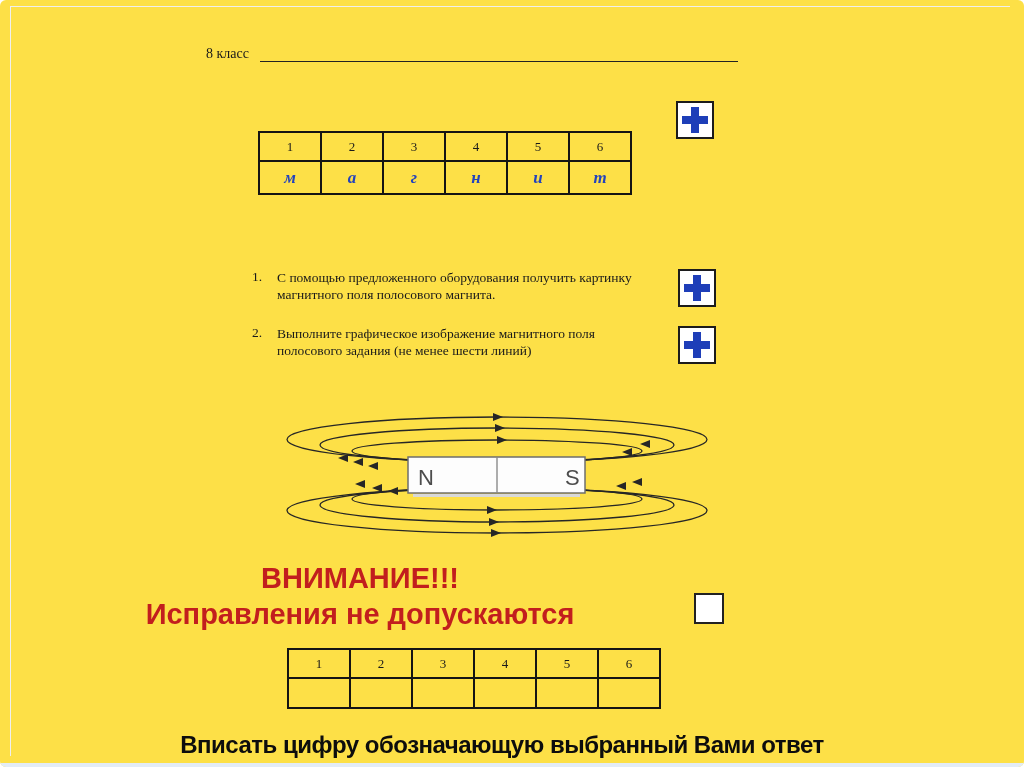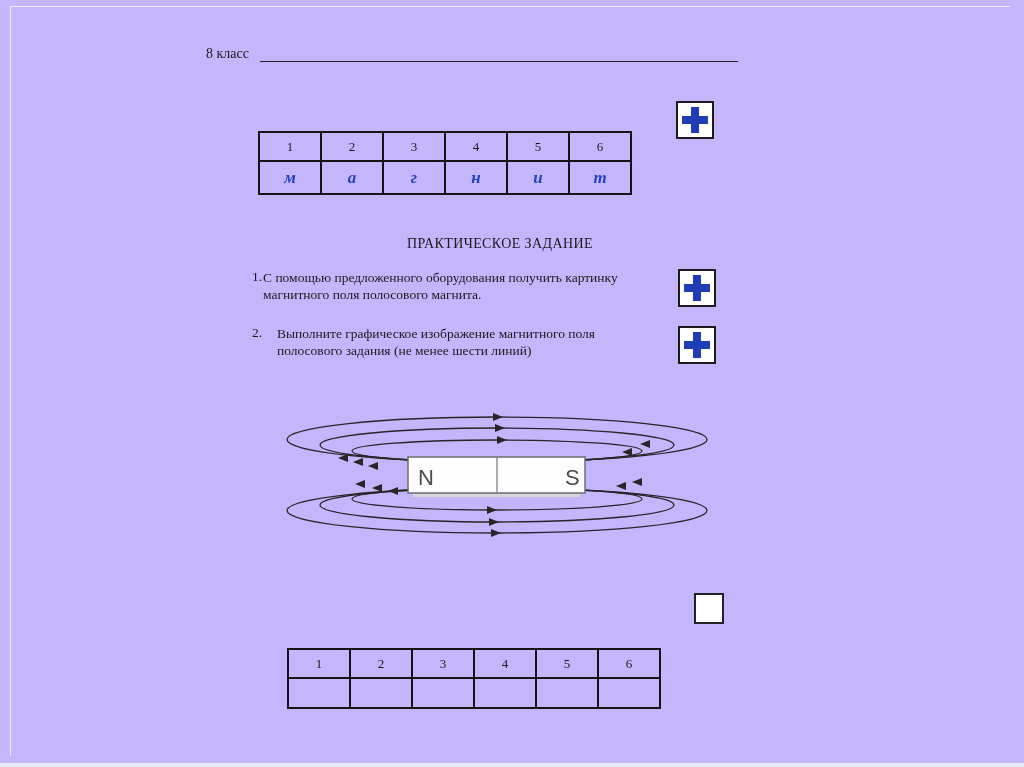--- a/index.html
+++ b/index.html
@@ -1,17 +1,17 @@
 <!DOCTYPE html>
 <html><head>
 <meta charset="utf-8">
 <style>
   html,body{margin:0;padding:0;background:#fff;}
-  .slide{position:relative;width:1024px;height:767px;background:#c4b5fd;
-         font-family:"Liberation Serif",serif;color:#1a1a1a;overflow:hidden;}
+  .slide{position:relative;width:1024px;height:767px;background:#fde047;
+         font-family:"Liberation Serif",serif;color:#1a1a1a;overflow:hidden;border-radius:6px;}
   .abs{position:absolute;}
   .edge-v{left:10px;top:6px;width:1px;height:750px;background:#efefef;}
   .edge-h{left:10px;top:6px;width:1000px;height:1px;background:#efefef;}
   .bottom-strip{left:0;right:0;bottom:0;height:4px;background:#e3ecf6;}
 
   
   .class-label{left:206px;top:46px;font-size:14px;}
   .class-line{left:260px;top:44px;width:478px;height:17px;border-bottom:1.6px solid #222;}
 
   .hw-title{left:245px;top:92px;width:400px;text-align:center;font-size:14px;}
@@ -32,21 +32,21 @@
   .t1 td.ans{height:31px;font-size:17px;font-weight:bold;font-style:italic;color:#2343bd;}
   .t2{left:287px;top:648px;width:374px;}
   .t2 td.hd{height:27px;font-size:13px;}
   .t2 td.ans{height:28px;font-size:14px;}
 
   .prac-title{left:300px;top:236px;width:400px;text-align:center;font-size:14px;letter-spacing:.4px;}
 
   .item-num{font-size:13.5px;}
   .n1{left:252px;top:269px;} .n2{left:252px;top:325px;}
   .item-text{width:372px;font-size:13.5px;line-height:17px;}
-  .it1{left:263px;top:269px;} .it2{left:277px;top:325px;}
+  .it1{left:277px;top:269px;} .it2{left:277px;top:325px;}
 
   
   .magnet-fig{left:280px;top:410px;}
 
   
   .warning{left:40px;top:560px;width:640px;text-align:center;color:#c21e1e;
            font-family:"Liberation Sans",sans-serif;font-weight:bold;font-size:29px;line-height:36px;}
   .sq-box{left:694px;top:593px;width:26px;height:27px;border:2px solid #222;background:#fff;cursor:pointer;}
 
   .footer-note{left:0;top:731px;width:1004px;text-align:center;
@@ -82,21 +82,20 @@
       <td class="ans">м</td>
       <td class="ans">а</td>
       <td class="ans">г</td>
       <td class="ans">н</td>
       <td class="ans">и</td>
       <td class="ans">т</td>
     </tr>
   </tbody>
     </table>
 
-  <div class="abs prac-title">ПРАКТИЧЕСКОЕ ЗАДАНИЕ</div>
 
   <span class="abs item-num n1">1.</span>
   <div class="abs item-text it1">С помощью предложенного оборудования получить картинку магнитного поля полосового магнита.</div>
   <div class="abs plusbtn p2">
     <div class="plus"></div>
   </div>
 
   <span class="abs item-num n2">2.</span>
   <div class="abs item-text it2">Выполните графическое изображение магнитного поля полосового задания (не менее шести линий)</div>
   <div class="abs plusbtn p3">
@@ -134,20 +133,24 @@
       <path d="M346,72 L336,76 L346,80 Z"></path>
     </g>
 
     <rect x="133" y="84" width="167" height="3" fill="#d8d8d8"></rect>
     <rect x="128" y="47" width="177" height="36" fill="#fdfdfd" stroke="#6e6e6e" stroke-width="1.5"></rect>
     <line x1="217" y1="47" x2="217" y2="83" stroke="#8a8a8a" stroke-width="1.4"></line>
     <text x="138" y="75" font-family="Liberation Sans, sans-serif" font-size="22" fill="#4d4d4d">N</text>
     <text x="285" y="75" font-family="Liberation Sans, sans-serif" font-size="22" fill="#4d4d4d">S</text>
   </svg>
 
+  <div class="abs warning">
+    <div>ВНИМАНИЕ!!!</div>
+    <div>Исправления не допускаются</div>
+  </div>
   <div class="abs sq-box"></div>
 
   <table class="abs grid t2">
     <tbody>
         <tr>
       <td class="hd">1</td>
       <td class="hd">2</td>
       <td class="hd">3</td>
       <td class="hd">4</td>
       <td class="hd">5</td>
@@ -157,15 +160,16 @@
       <td class="ans"></td>
       <td class="ans"></td>
       <td class="ans"></td>
       <td class="ans"></td>
       <td class="ans"></td>
       <td class="ans"></td>
     </tr>
   </tbody>
     </table>
 
+  <div class="abs footer-note">Вписать цифру  обозначающую выбранный Вами ответ</div>
 
   <div class="abs bottom-strip"></div>
 </div>
 
 </body></html>

